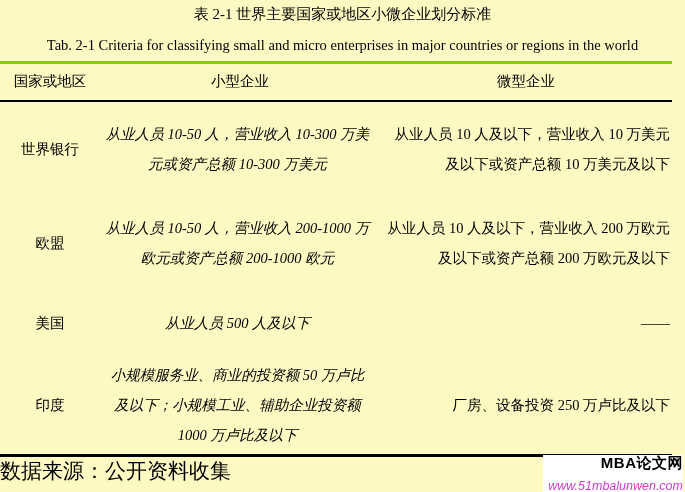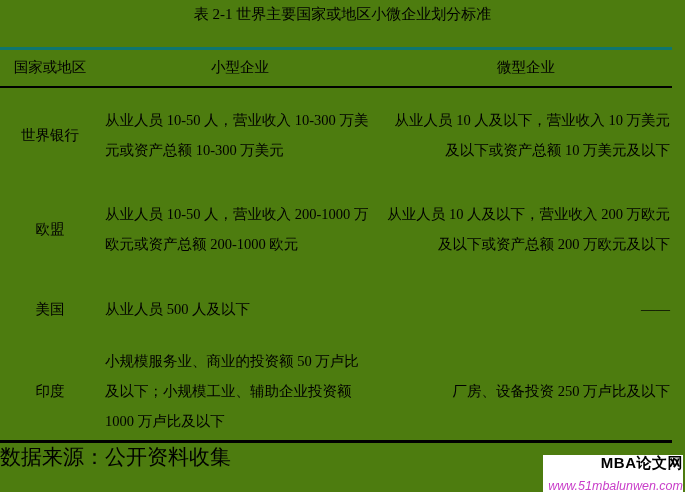--- a/index.html
+++ b/index.html
@@ -1,64 +1,64 @@
 <!DOCTYPE html>
 <html><head>
 <meta charset="utf-8">
 <style>
   * { margin: 0; padding: 0; box-sizing: border-box; }
   html, body { background: #fff; }
   .page {
     position: relative;
     width: 685px;
     height: 492px;
-    background: #4d7c0f;
+    background: #fef9c3;
     color: #000000;
     font-family: "Liberation Serif", "DejaVu Serif", serif;
     overflow: hidden;
   }
   .title-cn {
     padding-top: 6px;
     text-align: center;
     font-size: 15px;
     line-height: 17px;
   }
   .title-en {
     margin-top: 15px;
     text-align: center;
     font-size: 14.5px;
     line-height: 15px;
     white-space: nowrap;
   }
   table.criteria {
-    margin-top: 24px;
+    margin-top: 8px;
     width: 672px;
     border-collapse: collapse;
     table-layout: fixed;
-    border-top: 3px solid #0f766e;
+    border-top: 3px solid #84cc16;
     border-bottom: 3px solid #000;
     font-size: 14.5px;
   }
   table.criteria col.c1 { width: 100px; }
   table.criteria col.c2 { width: 280px; }
   table.criteria col.c3 { width: 292px; }
   table.criteria thead tr { height: 38px; border-bottom: 2px solid #000; }
   table.criteria th {
     font-weight: normal;
     vertical-align: middle;
     font-size: 14.5px;
   }
   table.criteria th.h-region { text-align: center; }
   table.criteria th.h-small, table.criteria th.h-micro { text-align: center; }
   table.criteria td {
     vertical-align: middle;
     line-height: 30px;
   }
   td.cell-region { text-align: center; font-family: Liberation Serif, serif; }
-  td.cell-small { padding-left: 5px; padding-right: 10px; text-align: left; }
+  td.cell-small { padding-left: 5px; padding-right: 10px; text-align: center; font-style: italic; }
   td.cell-micro { padding-left: 6px; padding-right: 2px; text-align: right; }
   tr.r1 { height: 95px; }
   tr.r2 { height: 95px; }
   tr.r3 { height: 65px; }
   tr.r4 { height: 100px; }
   .source-note {
     margin-top: 5px;
     font-size: 21px;
     line-height: 19px;
     text-align: left;
@@ -84,20 +84,21 @@
     font-style: italic;
     margin-top: 1px;
   }
 </style>
 </head>
 <body>
 
 <div class="page">
 
   <div class="title-cn">表 2-1 世界主要国家或地区小微企业划分标准</div>
+  <div class="title-en">Tab. 2-1 Criteria for classifying small and micro enterprises in major countries or regions in the world</div>
 
   <table class="criteria">
     <colgroup>
       <col class="c1">
         <col class="c2">
         <col class="c3">
     </colgroup>
     <thead>
       <tr>
         <th class="h-region">国家或地区</th>

